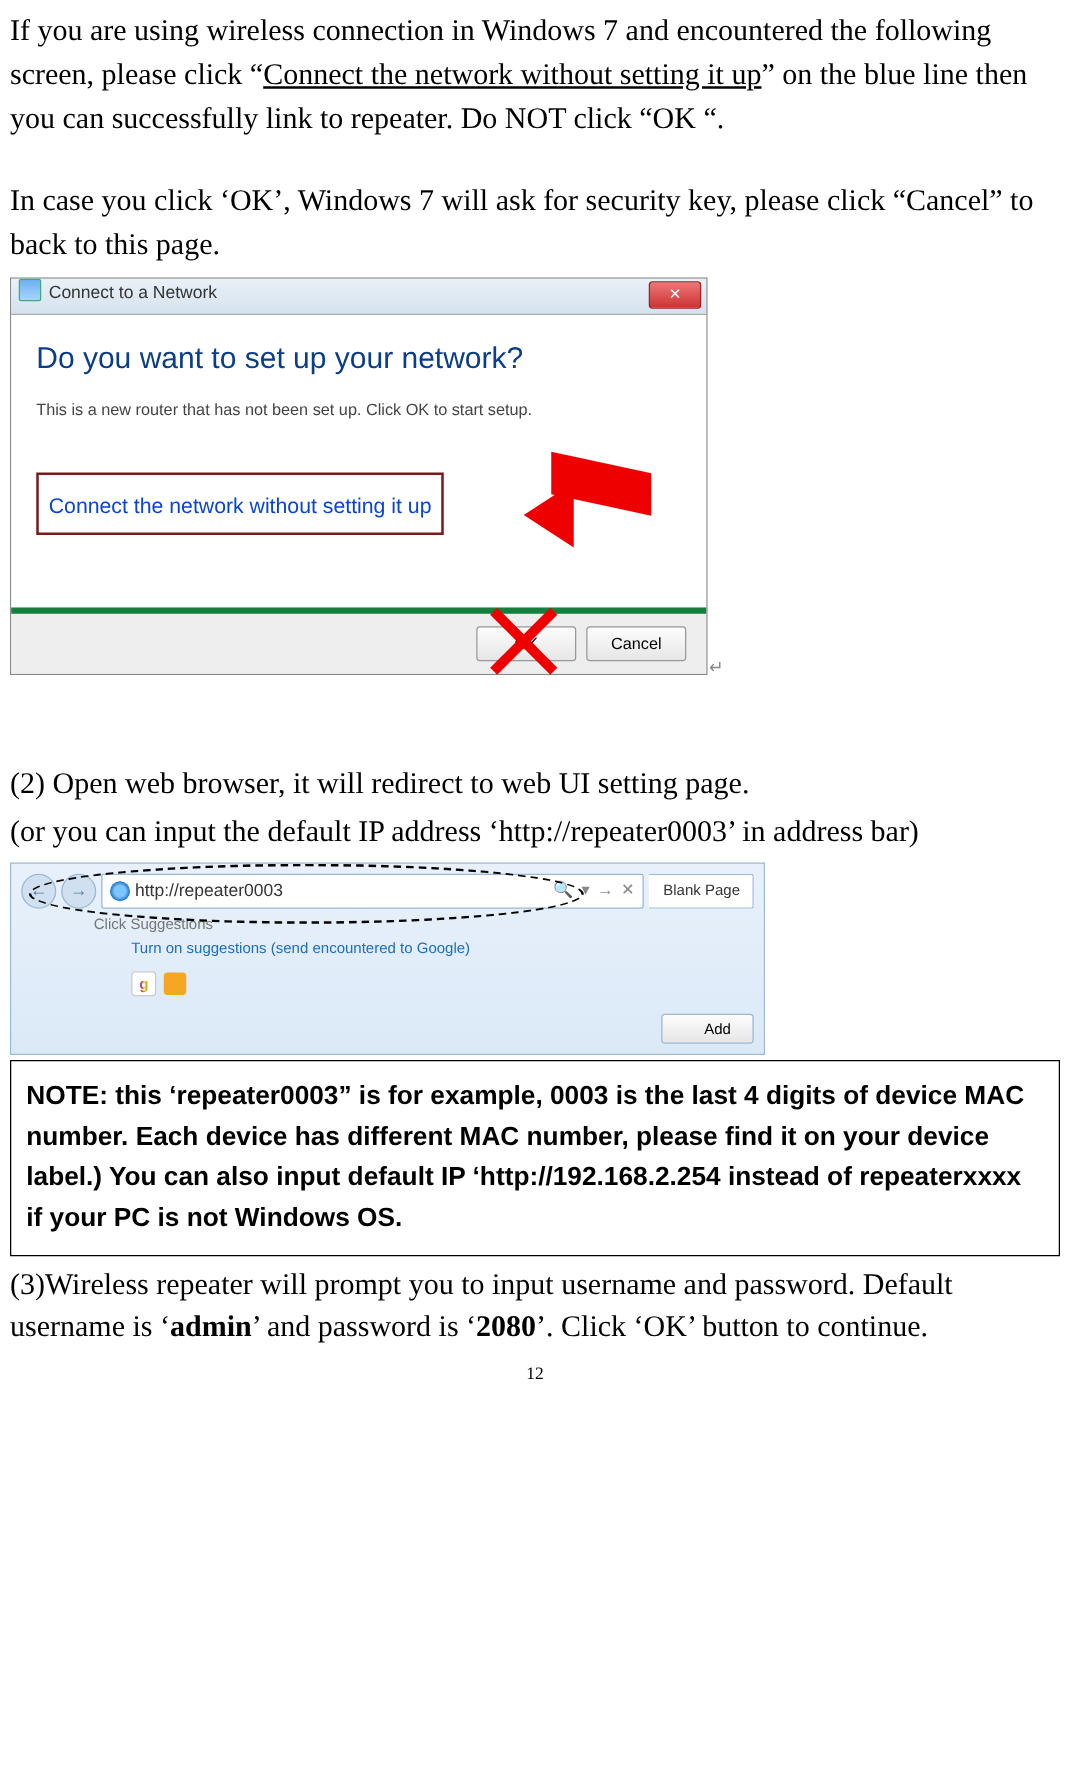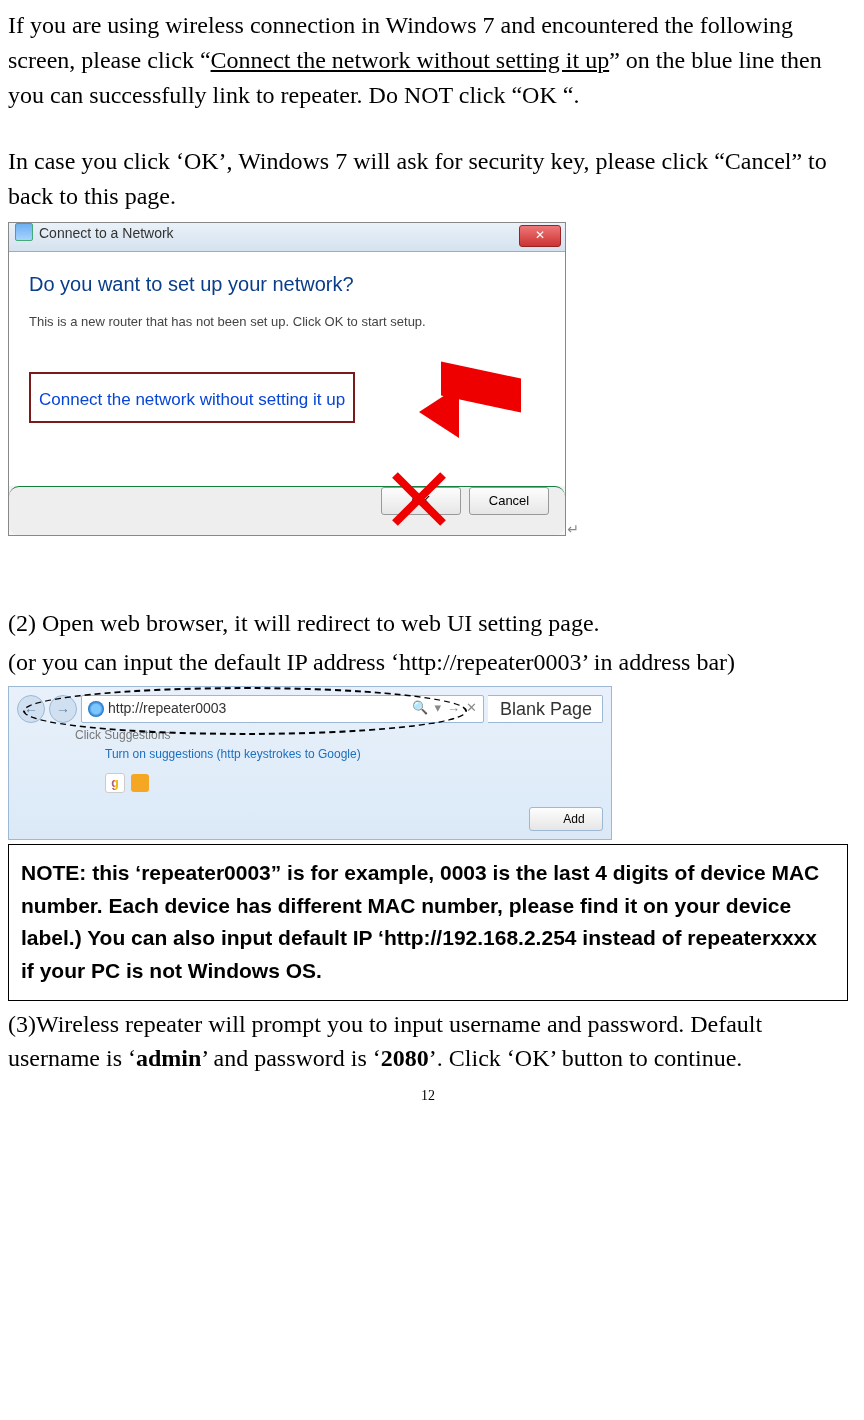--- a/index.html
+++ b/index.html
@@ -56,21 +56,21 @@
     text-align: center;
     line-height: 18px;
   }
   .dialog1-body {
     background: #fff;
     padding: 18px 20px 16px 20px;
     position: relative;
     height: 200px;
   }
   .dialog1-body .q {
-    font-size: 20px;
+    font-size: 24px;
     color: #0a3d8a;
     margin: 0 0 14px 0;
   }
   .dialog1-body .sub {
     font-size: 13px;
     color: #444;
     margin: 0 0 40px 0;
   }
   .connect-link-box {
     border: 2px solid #7a1a1a;
@@ -99,27 +99,27 @@
     position: absolute;
     left: -10px; top: 20px;
     width: 0; height: 0;
     border-top: 26px solid transparent;
     border-bottom: 26px solid transparent;
     border-right: 40px solid #e00;
   }
   .dialog1-footer {
     height: 48px;
     background: #eee;
-    border-top: 1px solid #15803d;
+    border-top: 5px solid #15803d;
     display: flex;
     justify-content: flex-end;
+    align-items: center;
     gap: 8px;
     padding-right: 16px;
     position: relative;
-    border-radius: 10px;
   }
   .win-btn {
     width: 78px;
     height: 26px;
     font-size: 13px;
     background: linear-gradient(#fdfdfd,#e6e6e6);
     border: 1px solid #999;
     border-radius: 3px;
     display: flex;
     align-items: center;
@@ -198,21 +198,21 @@
   }
   .tab-box {
     height: 26px;
     background: #fff;
     border: 1px solid #9cb8d4;
     border-left: none;
     border-radius: 0 2px 2px 0;
     display: flex;
     align-items: center;
     padding: 0 10px 0 6px;
-    font-size: 18px;
+    font-size: 12px;
     color: #333;
     gap: 6px;
   }
   .dashed-oval {
     position: absolute;
     left: 14px; top: 0px;
     width: 440px; height: 44px;
     border: 2px dashed #000;
     border-radius: 50%;
     pointer-events: none;
@@ -324,21 +324,21 @@
           <span>✕</span>
         </span>
       </div>
       <div class="tab-box">
         <div class="ie-icon"></div>
         <span>Blank Page</span>
       </div>
     </div>
     <div class="dashed-oval"></div>
     <div class="sugg-row">Click Suggestions</div>
-    <div class="sugg-link">Turn on suggestions (http keystrokes to Google)</div>
+    <div class="sugg-link">Turn on suggestions (send encountered to Google)</div>
     <div class="icon-row">
       <div class="small-icon g-icon">
           <span>g</span>
         </div>
       <div class="small-icon b-icon"></div>
     </div>
   </div>
   <div class="browser-bottom-row">
     <div class="add-button-real">Add</div>
   </div>

